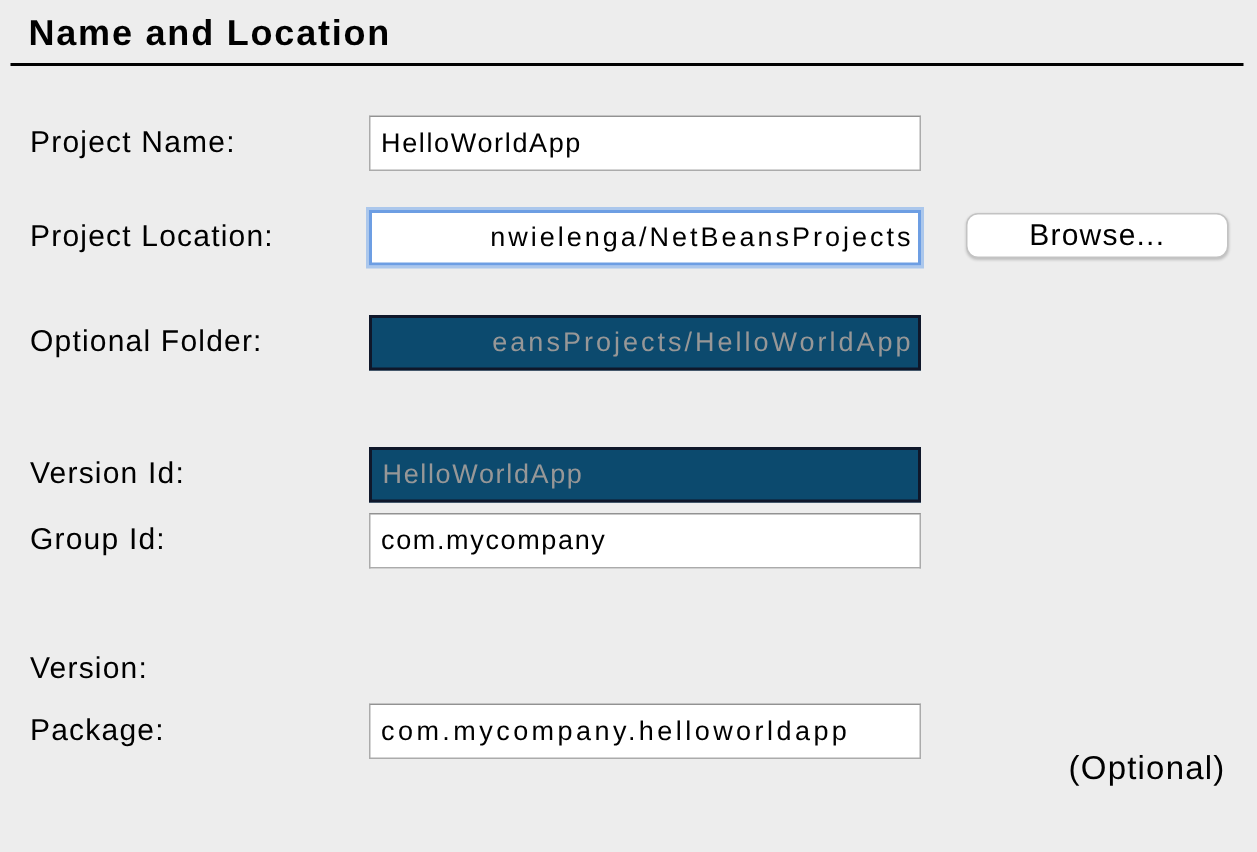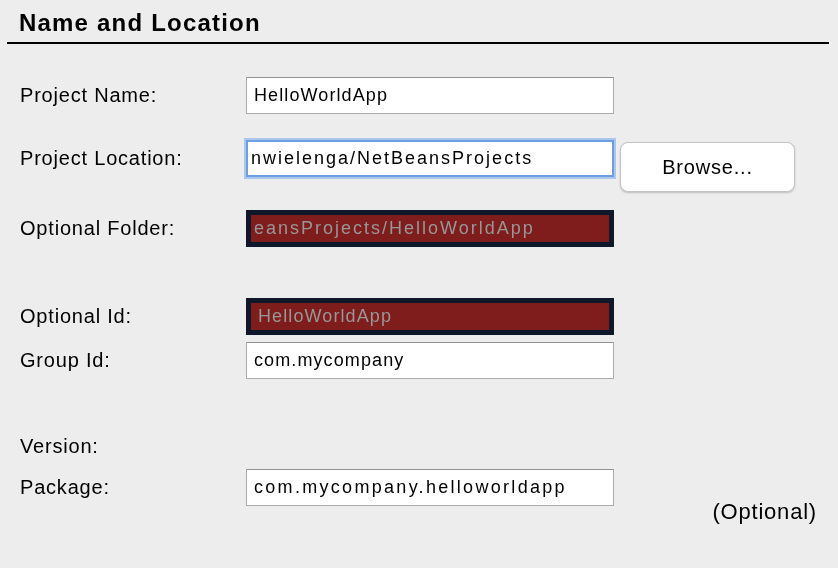--- a/index.html
+++ b/index.html
@@ -66,42 +66,43 @@
     font-size: 18px;
     letter-spacing: 1.1px;
     color: #000000;
     padding: 0 7px;
     margin: 0;
     outline: none;
     overflow: hidden;
     white-space: nowrap;
   }
   .field-input.disabled {
-    border: 5px solid #0f172a;
+    border: 2px solid #0f172a;
     color: #979797;
-    background: #7f1d1d;
+    background: #0c4a6e;
   }
   .field-input.focused {
     border: 2px solid #6d9ee3;
     box-shadow: 0 0 0 2px #abc7ec;
     padding: 0 3px;
   }
   .field-input.clip-left {
+    text-align: right;
     letter-spacing: 2px;
     padding: 0 3px;
   }
   .field-input.clip-right {
     letter-spacing: 2.3px;
   }
   .browse-btn {
     position: absolute;
-    left: 620px;
+    left: 644px;
     top: 142px;
     width: 175px;
-    height: 50px;
+    height: 30px;
     box-sizing: border-box;
     background: #ffffff;
     border: 1px solid #c3c3c3;
     border-radius: 8px;
     box-shadow: 0 1px 2px rgba(0,0,0,0.2);
     font-family: inherit;
     font-size: 20px;
     letter-spacing: 0.8px;
     color: #000000;
     cursor: default;
@@ -135,21 +136,21 @@
     <span class="field-label">Project Location:</span>
     <input type="text" class="field-input focused clip-left" value="nwielenga/NetBeansProjects" style="">
   </div>
 
   <div class="row" style="top:210px">
     <span class="field-label">Optional Folder:</span>
     <input type="text" class="field-input disabled clip-left" readonly="" value="eansProjects/HelloWorldApp" style="">
   </div>
 
   <div class="row" style="top:298px">
-    <span class="field-label">Optional Id:</span>
+    <span class="field-label">Version Id:</span>
     <input type="text" class="field-input disabled" readonly="" value="HelloWorldApp" style="">
   </div>
 
   <div class="row" style="top:342px">
     <span class="field-label">Group Id:</span>
     <input type="text" class="field-input" value="com.mycompany" style="">
   </div>
 
   <div class="row" style="top:428px">
     <span class="field-label">Version:</span>

